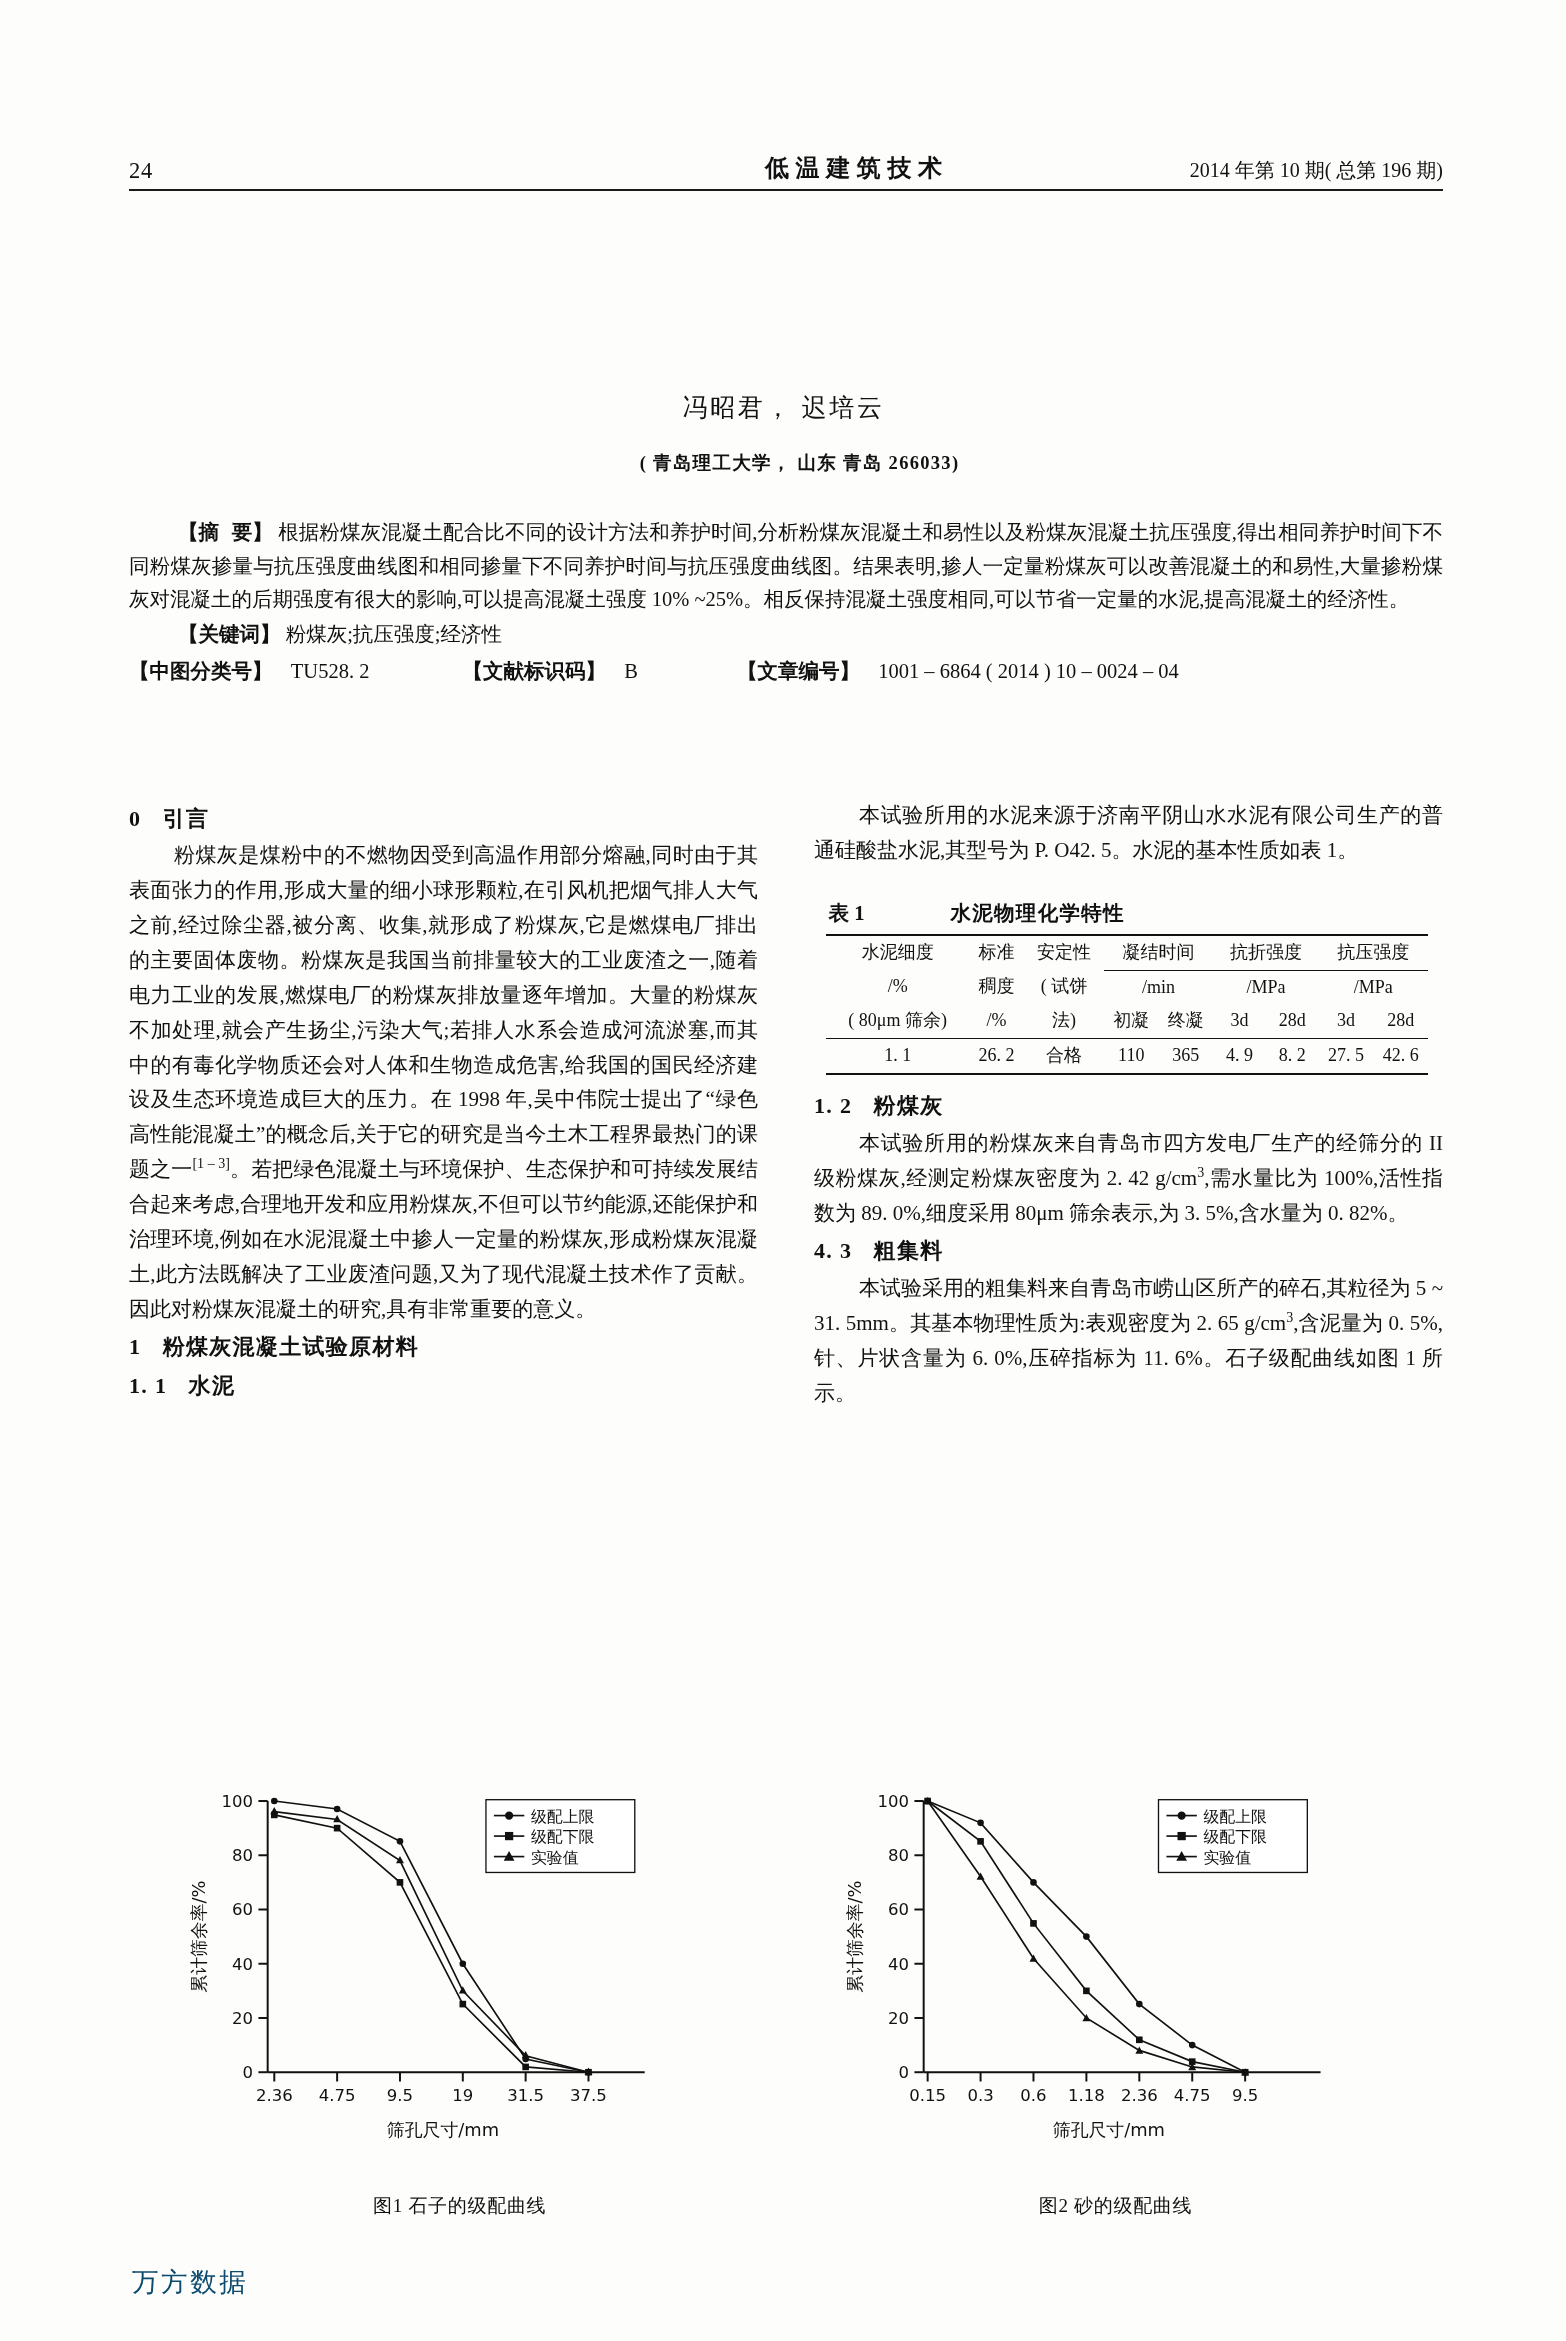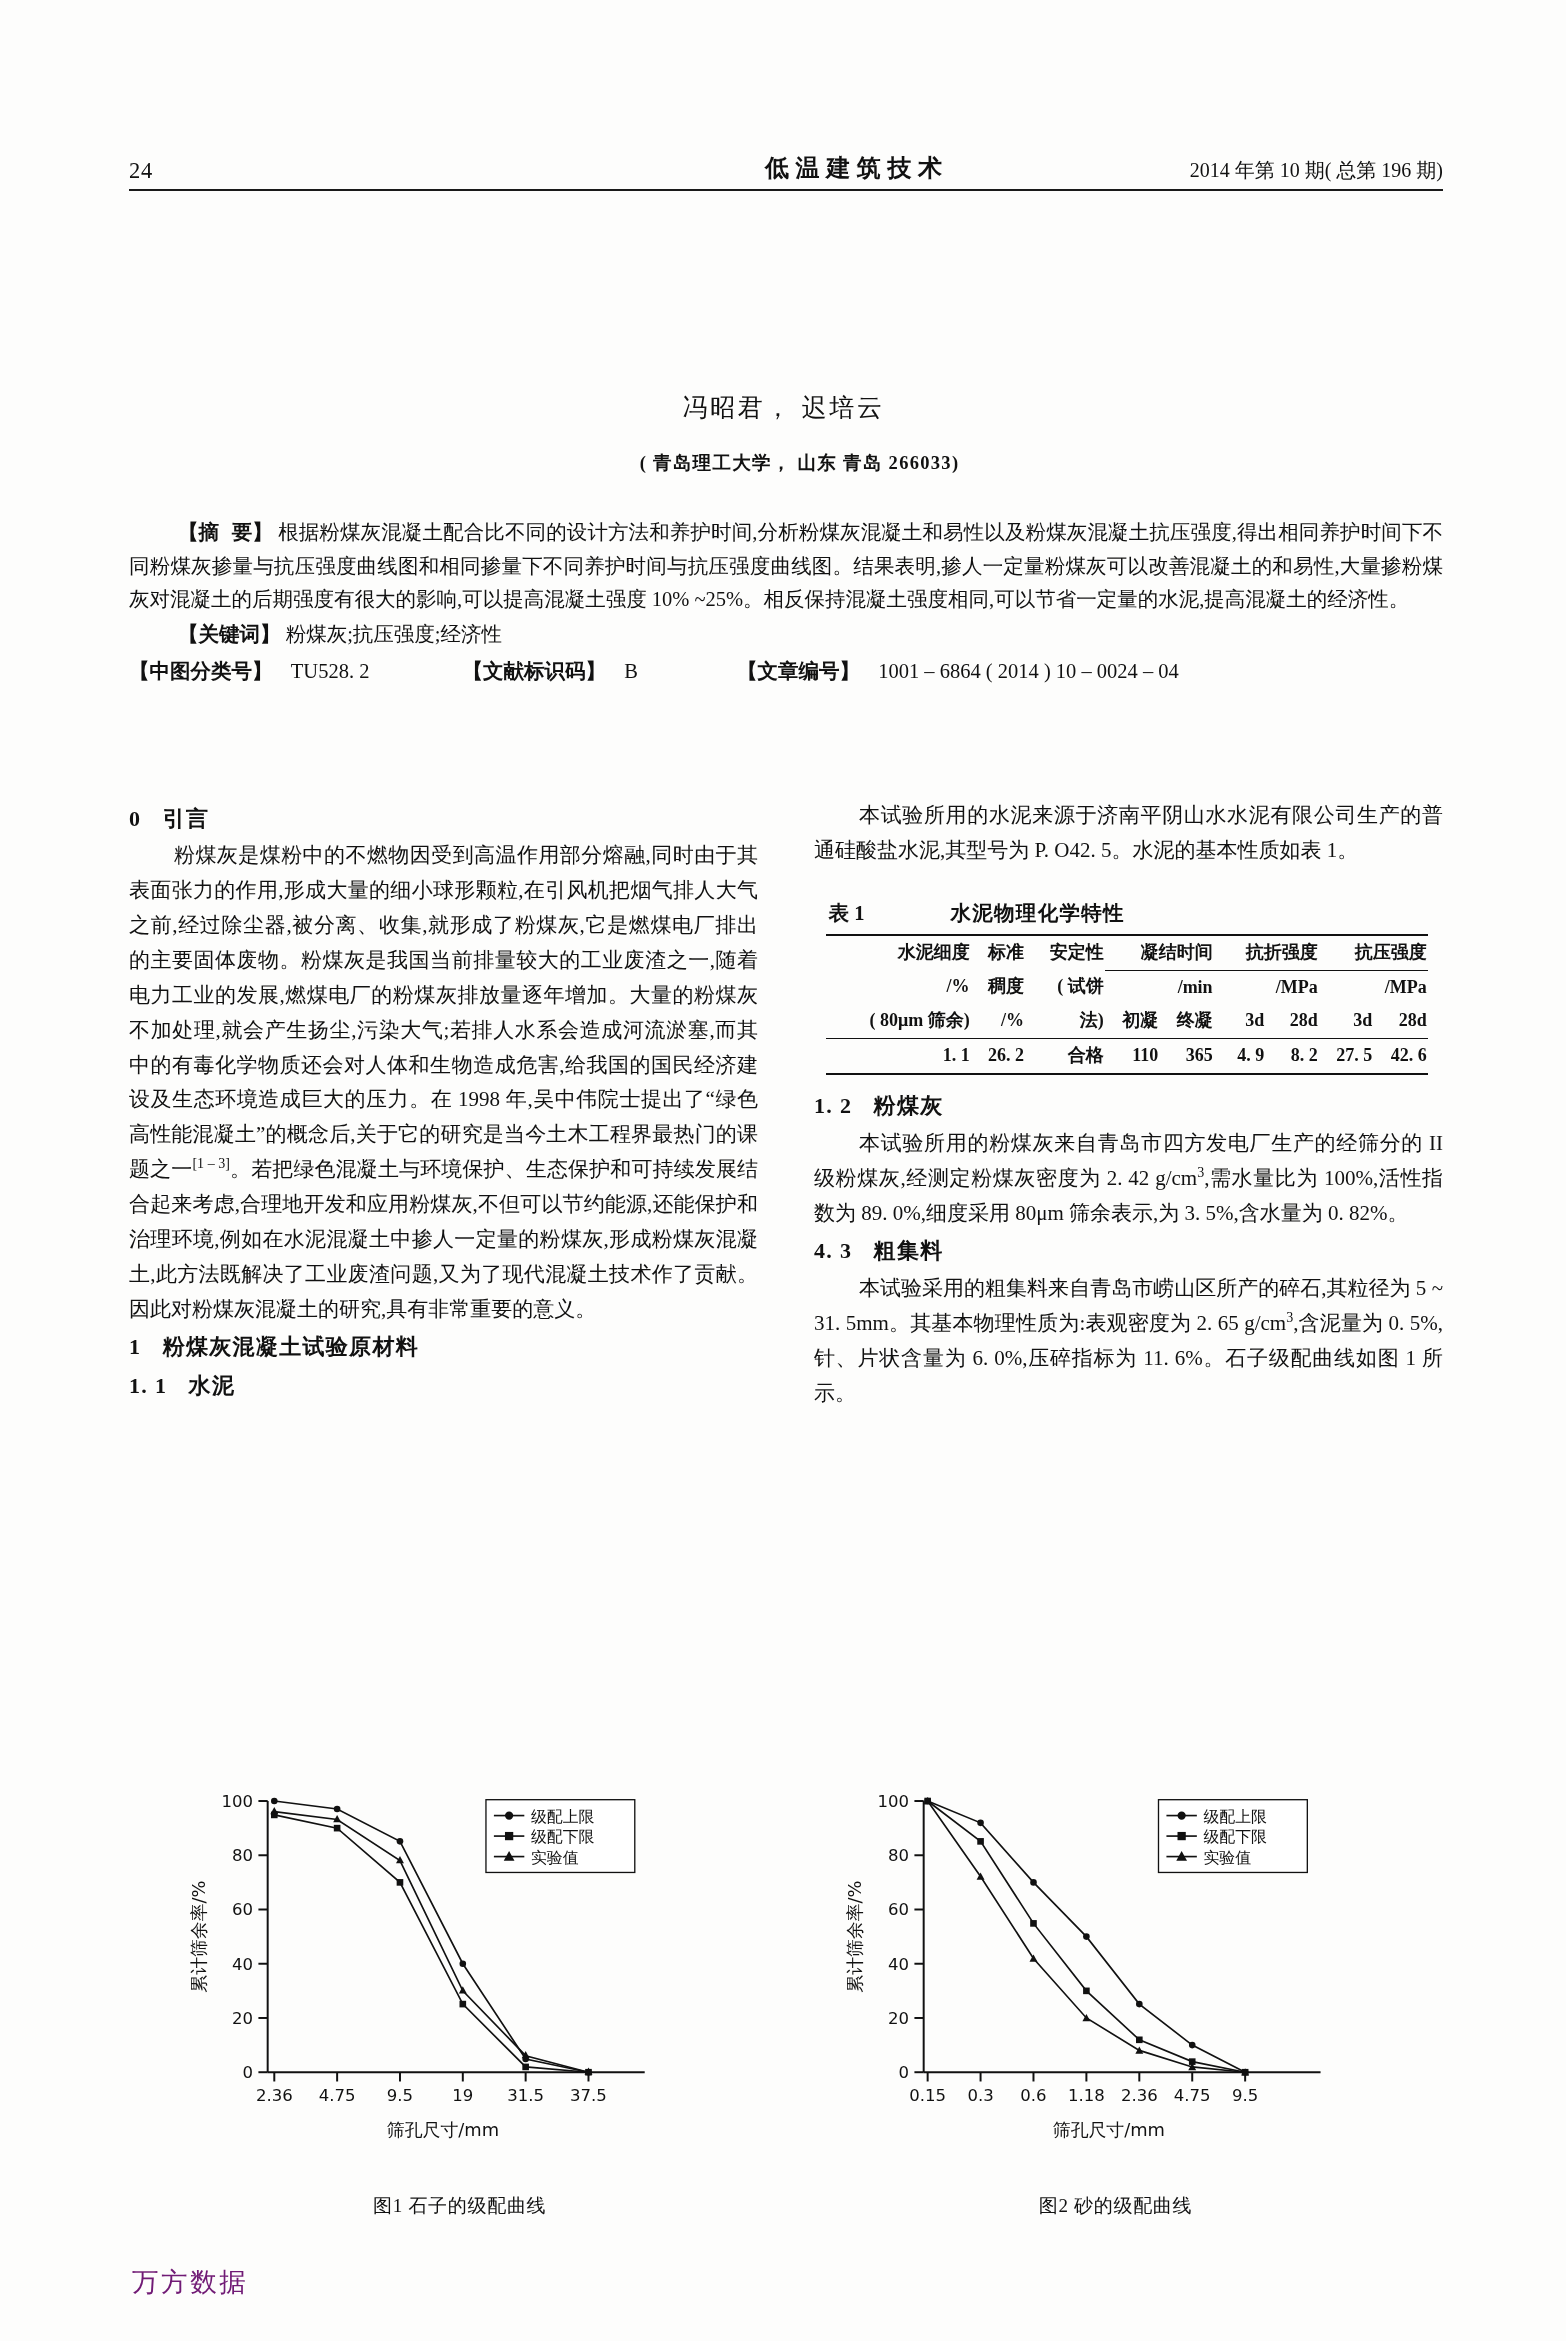--- a/index.html
+++ b/index.html
@@ -150,22 +150,22 @@
   }
   .tbl-caption .tno { margin-left: 14.6px; }
   .tbl-caption .tname { margin-left: 86px; letter-spacing: 1.3px; }
   table.props {
     border-collapse: collapse;
     width: 602px;
     margin-left: 12px;
     font-size: 18px;
   }
   table.props td, table.props th {
-    text-align: right;
-    font-weight: bold;
+    text-align: center;
+    font-weight: normal;
     padding: 2px 1.3px;
   }
   .rule-top td { border-top: 2px solid #111; }
   .rule-bottom td { border-bottom: 2px solid #111; }
   .rule-mid td { border-bottom: 1.3px solid #111; }
   .thin-under { border-bottom: 1.3px solid #111; }
   
   .figures {
     position: absolute;
     top: 1761px;
@@ -187,21 +187,21 @@
     text-align: center;
     font-size: 19px;
     letter-spacing: 0.7px;
   }
   .fig svg { position: absolute; left: 0; top: 0; }
   .watermark {
     position: absolute;
     left: 132px;
     top: 2264px;
     font-size: 26.5px;
-    color: #701a75;
+    color: #0c4a6e;
     letter-spacing: 2.6px;
     font-family: "DejaVu Sans", sans-serif;
   }
 </style>
 </head>
 <body>
 
 <div class="page">
 
   <div class="header">

